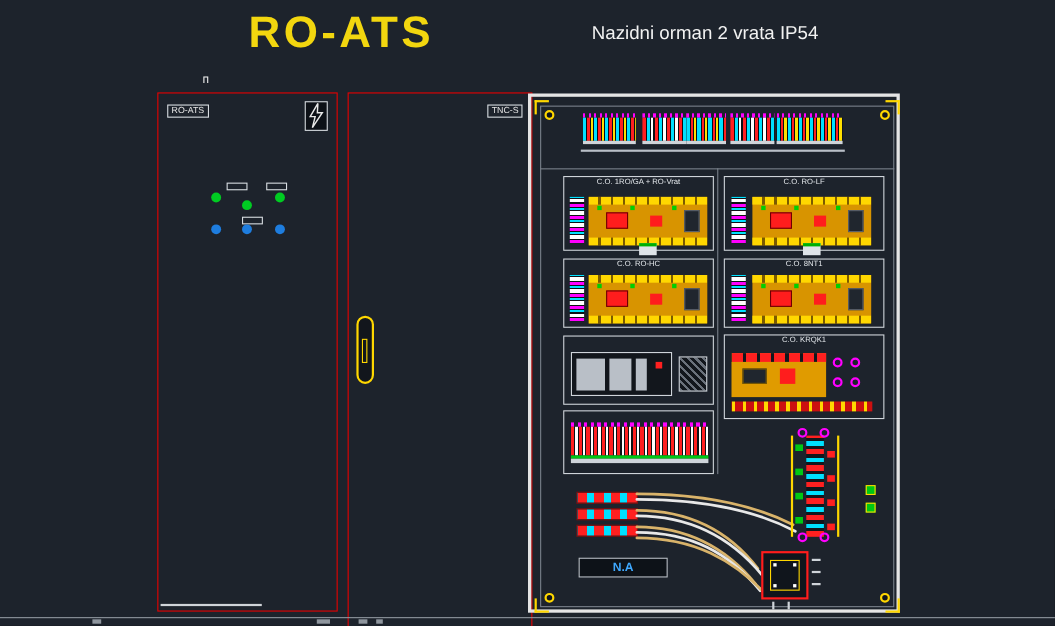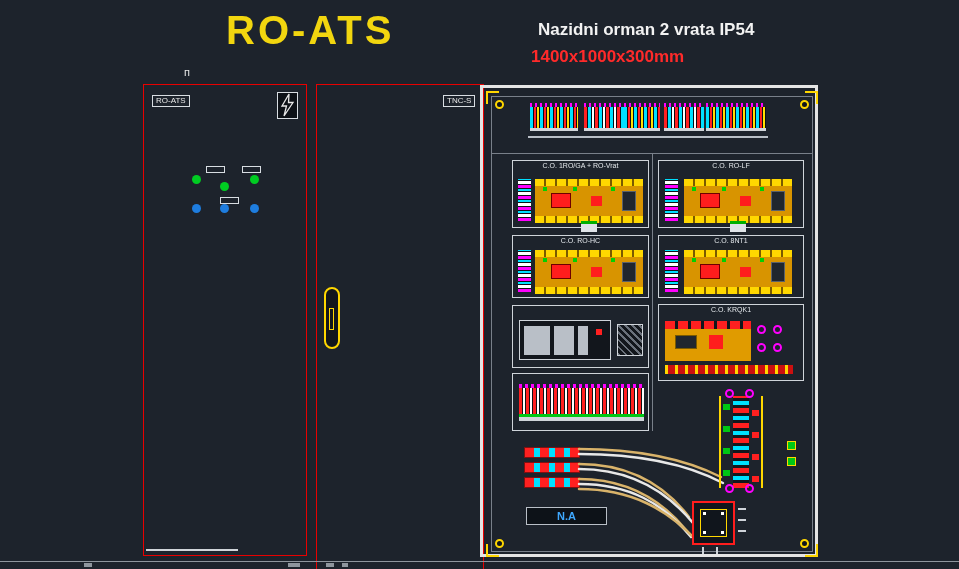--- a/index.html
+++ b/index.html
@@ -1,19 +1,19 @@
 <!DOCTYPE html>
 <html><head>
 <meta charset="utf-8">
 <style>
   *{margin:0;padding:0;box-sizing:border-box}
   html,body{background:#000}
   #canvas{position:relative;width:959px;height:569px;background:#1d232c;overflow:hidden;font-family:"Liberation Sans",sans-serif}
   .title{position:absolute;left:226px;top:8px;font-size:40px;font-weight:bold;color:#f2d60f;letter-spacing:3px}
-  .spec{position:absolute;left:538px;top:20px;font-size:17px;font-weight:bold;color:#f2f2f2}
+  .spec{position:absolute;left:538px;top:20px;font-size:17px;font-weight:normal;color:#f2f2f2}
   .dims{position:absolute;left:531px;top:47px;font-size:17px;font-weight:bold;color:#ff2a2a}
   .cmark{position:absolute;left:184px;top:66px;font-size:11px;color:#e8e8e8}
   .door{position:absolute;border:1px solid #e80000;background:#1d232c}
   .tag{position:absolute;border:1px solid #d8dde2;color:#e8e8e8;font-size:8px;line-height:10px;padding:0 3px;white-space:nowrap}
   .bolt-box{position:absolute;width:21px;height:27px;border:1px solid #d8dde2;background:#0d1117}
   .ind-rect{position:absolute;width:19px;height:7px;border:1px solid #d8dde2}
   .dot{position:absolute;border-radius:50%;width:9px;height:9px}
   .dot.g{background:#00cc22}
   .dot.b{background:#1e7ddf}
   .handle{position:absolute;width:16px;height:62px;border:2px solid #ffd700;border-radius:8px;background:#12161c}
@@ -76,21 +76,20 @@
   .edge{position:absolute;background:#8f969e}
   svg.wires{position:absolute;overflow:visible}
 </style>
 </head>
 <body>
 
 <div id="canvas">
 
   <div class="title">RO-ATS</div>
   <div class="spec">Nazidni orman 2 vrata IP54</div>
-  <div class="dims">1400x1000x300mm</div>
   <div class="cmark">п</div>
 
   <div class="door" style="left:143px;top:84px;width:164px;height:472px">
     <div class="tag" style="left:8px;top:10px">RO-ATS</div>
     <div class="bolt-box" style="left:133px;top:7px">
       <svg width="19" height="25" viewBox="0 0 19 25">
         <path d="M11 1 L4 13 L8.5 13 L6 23 L15 9.5 L10.5 9.5 Z" fill="none" stroke="#e8e8e8" stroke-width="1.3"></path>
       </svg>
     </div>
     <div class="ind-rect" style="left:62px;top:81px"></div>

